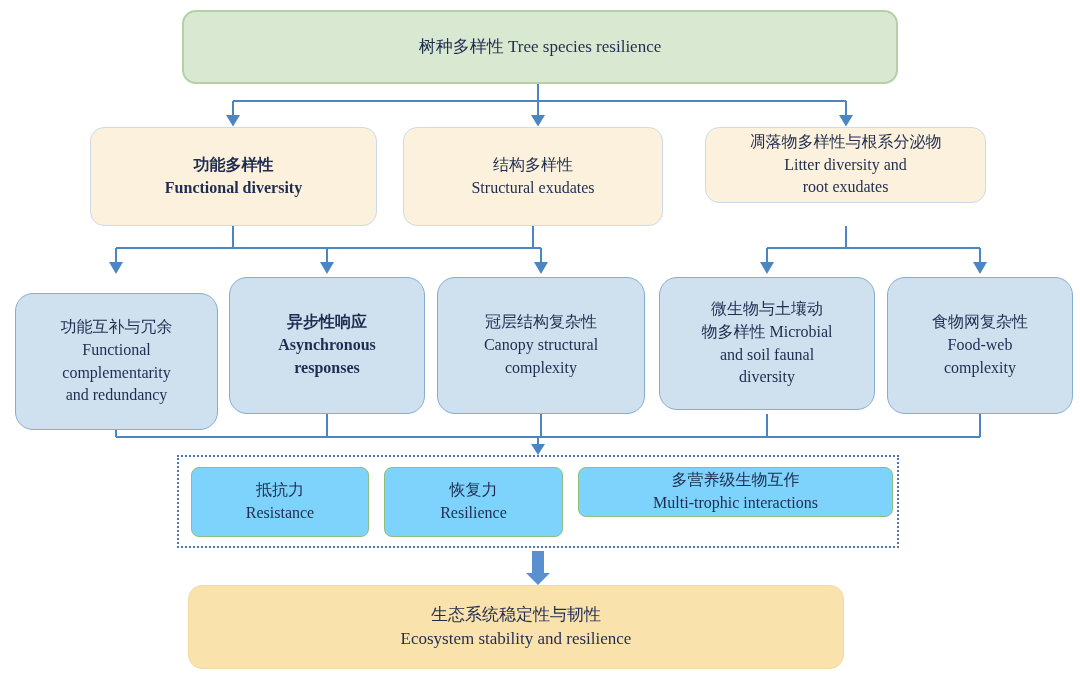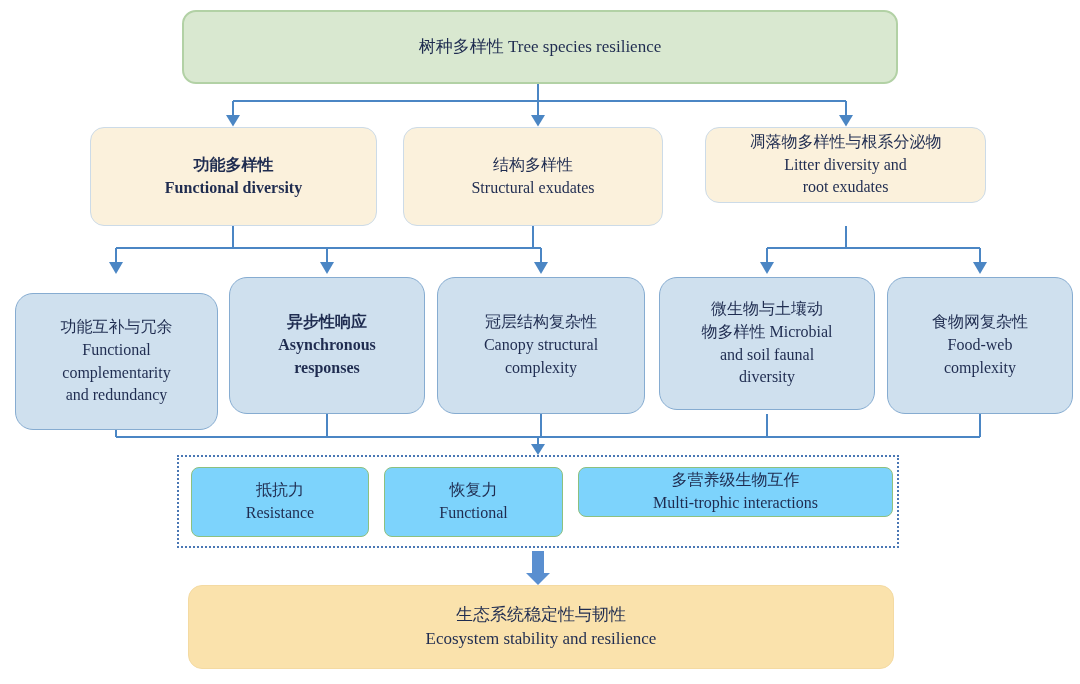--- a/index.html
+++ b/index.html
@@ -130,25 +130,25 @@
   </div>
 
   <div class="dashed-group" style="left:177px;top:455px;width:722px;height:93px;"></div>
 
   <div class="box box--green" style="left:191px;top:467px;width:178px;height:70px;">
     <span class="box-label">抵抗力
 Resistance</span>
   </div>
   <div class="box box--green" style="left:384px;top:467px;width:179px;height:70px;">
     <span class="box-label">恢复力
-Functional</span>
+Resilience</span>
   </div>
   <div class="box box--green" style="left:578px;top:467px;width:315px;height:50px;">
     <span class="box-label">多营养级生物互作
 Multi-trophic interactions</span>
   </div>
 
-  <div class="box box--orange" style="left:188px;top:585px;width:706px;height:84px;">
+  <div class="box box--orange" style="left:188px;top:585px;width:656px;height:84px;">
     <span class="box-label">生态系统稳定性与韧性
 Ecosystem stability and resilience</span>
   </div>
 
 </div>
 
 </body></html>

